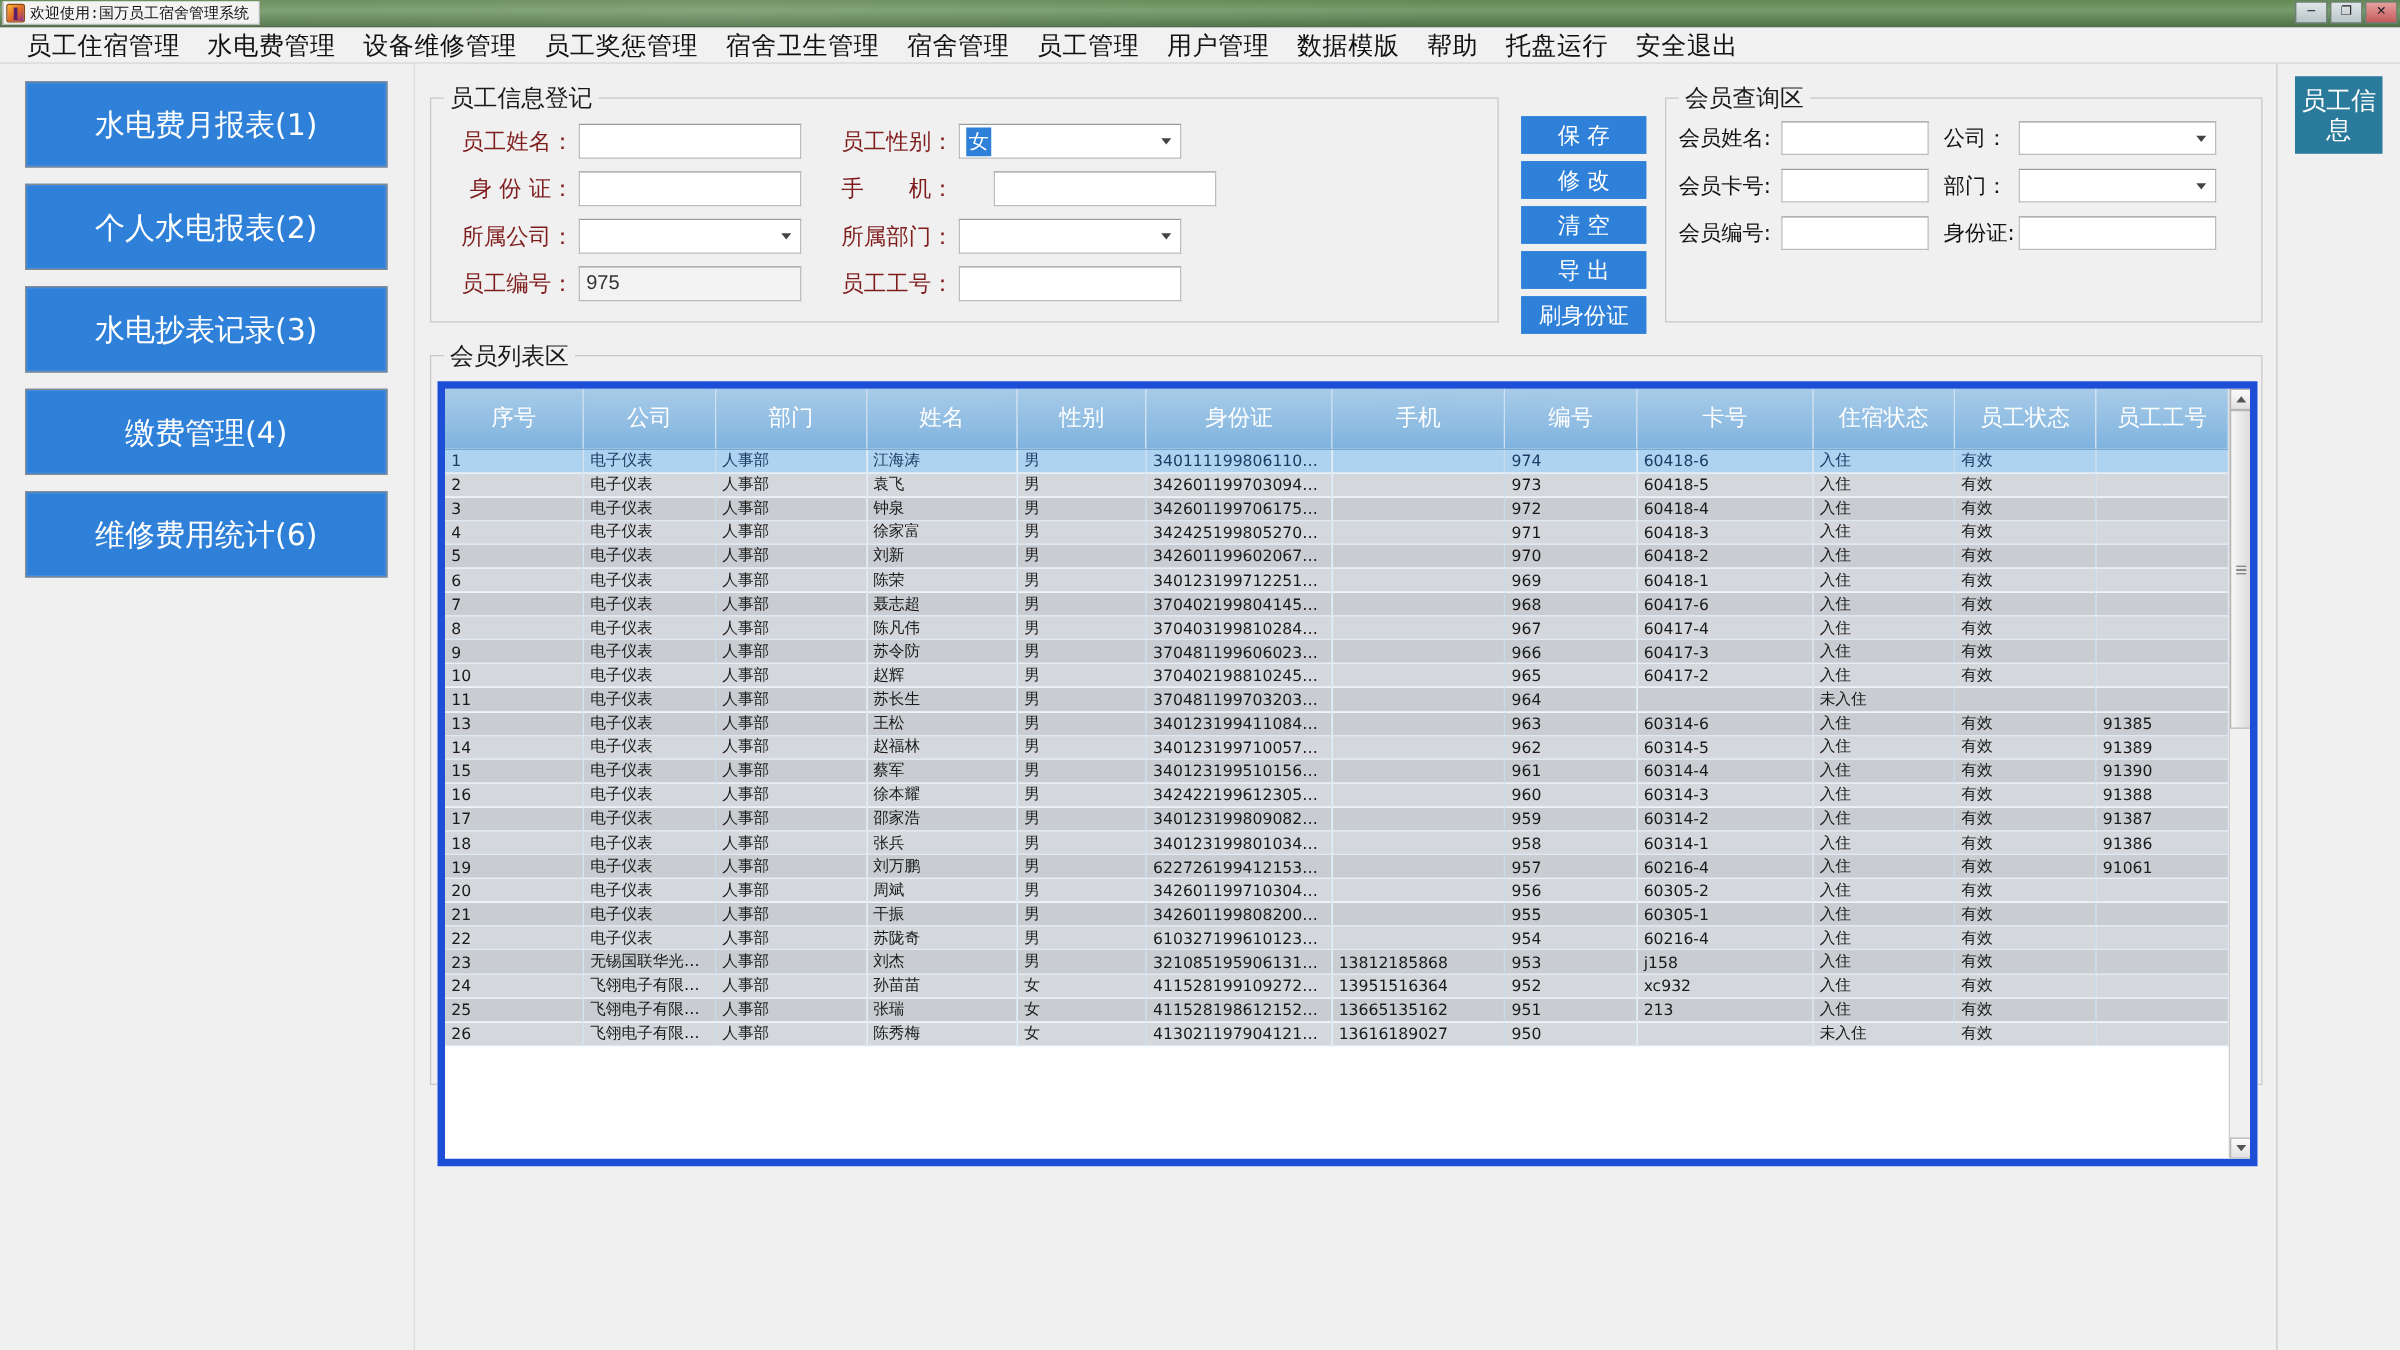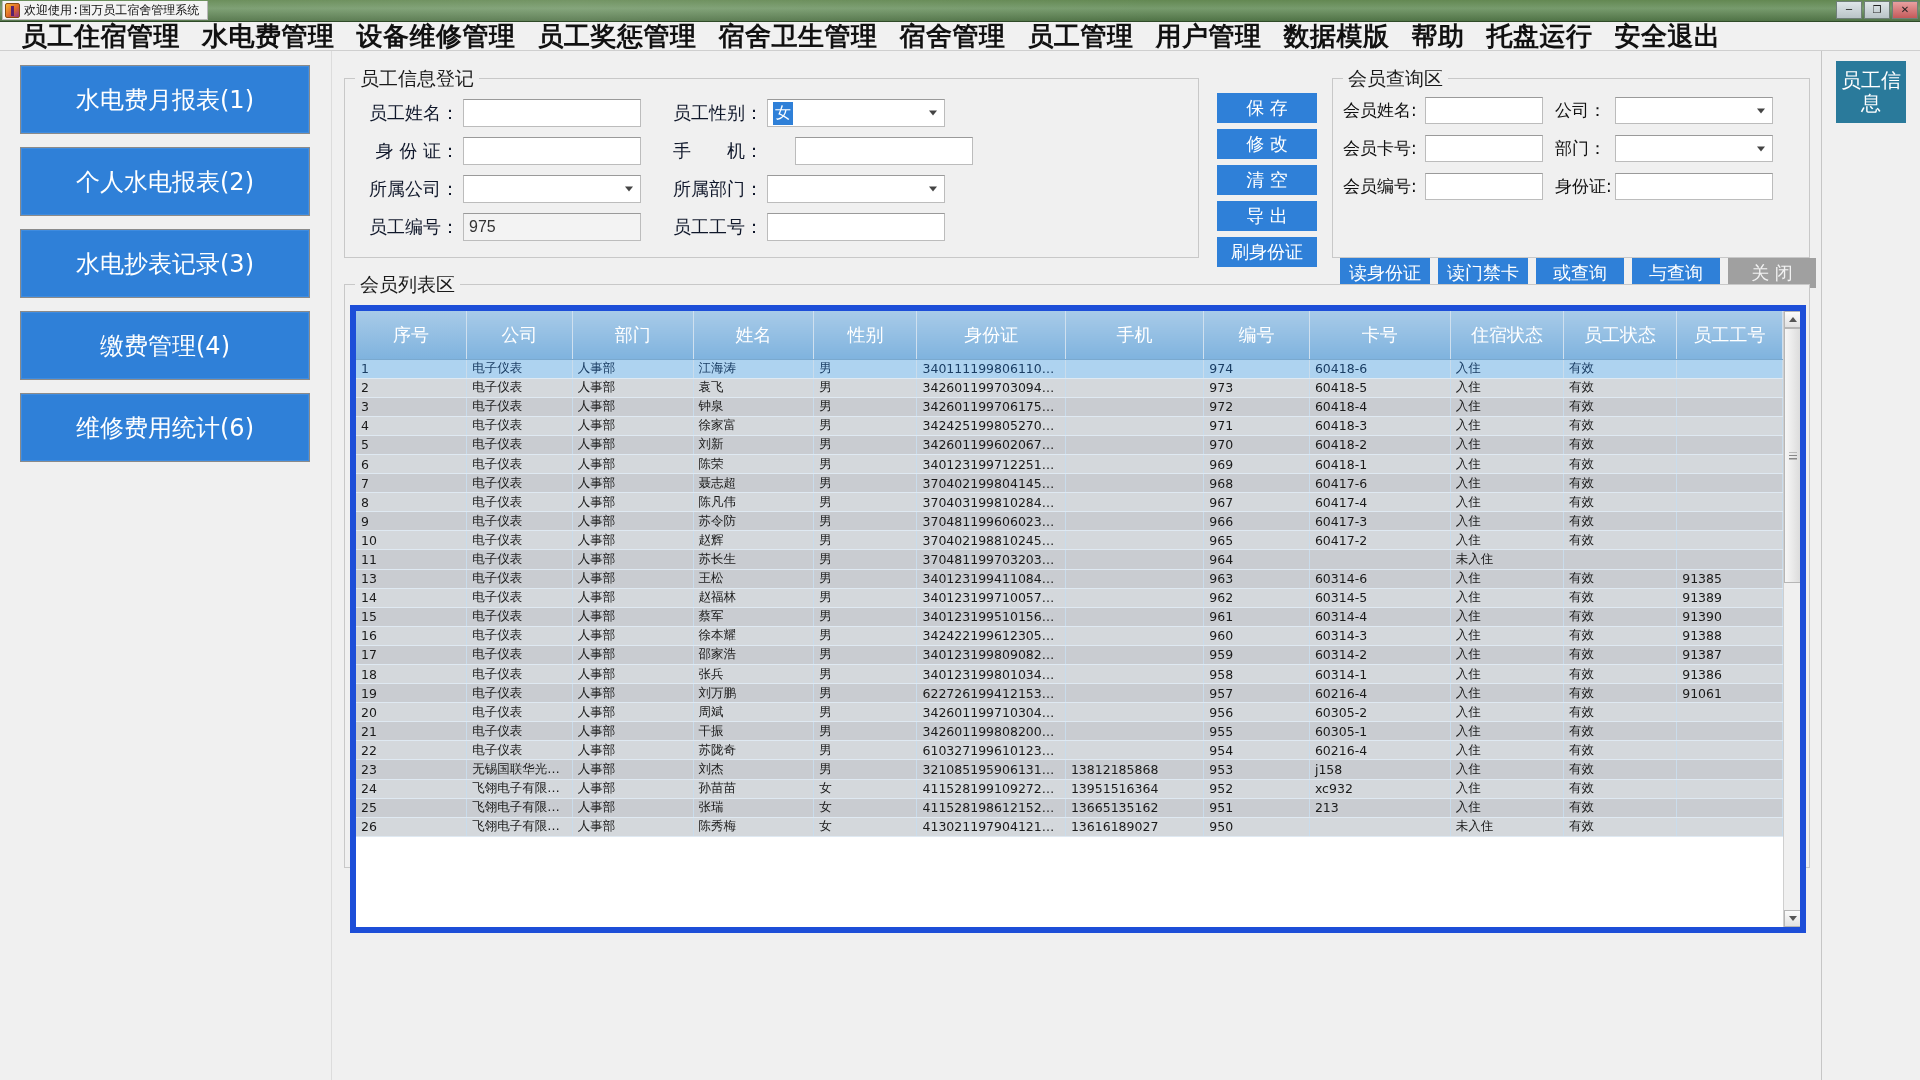--- a/index.html
+++ b/index.html
@@ -71,27 +71,26 @@
   
   .menubar {
     position: absolute; top: 22px; left: 0;
     width: 1920px; height: 29px;
     background: #f1f1f1;
     border-bottom: 1px solid #cfcfcf;
     display: flex; align-items: center;
     padding-left: 10px;
   }
   .menu-item {
-    font-size: 26px;
+    font-size: 20px;
     color: #111;
     padding: 2px 11px;
     cursor: default;
     white-space: nowrap;
     letter-spacing: 0.5px;
-    font-weight: bold;
   }
 
   
   .sidebar {
     position: absolute; top: 51px; left: 0;
     width: 372px; height: 1029px;
     background: #f0f0f0;
     border-right: 1px solid #c6c6c6;
     padding: 14px 0 0 20px;
   }
@@ -129,21 +128,21 @@
     white-space: nowrap;
   }
 
   
   #reg-group {
     left: 12px; top: 27px;
     width: 855px; height: 180px;
   }
   .frow { position: absolute; display: flex; align-items: center; }
   .flabel {
-    font-size: 18px; color: #0f172a;
+    font-size: 18px; color: #7f1d1d;
     text-align: right;
     white-space: nowrap;
   }
   .finput {
     height: 28px;
     background: #ffffff;
     border: 1px solid #bcbcbc;
     border-top-color: #9a9a9a;
     font-size: 16px;
     color: #222;
@@ -477,27 +476,20 @@
       <div class="frow" style="left:10px; top:94px;">
         <span class="qlabel" style="width:78px;">会员编号:</span>
         <span class="qinput" style="width:118px; margin-left:4px;"></span>
       </div>
       <div class="frow" style="left:222px; top:94px;">
         <span class="qlabel" style="width:56px;">身份证:</span>
         <span class="qinput" style="width:158px; margin-left:4px;"></span>
       </div>
     </div>
 
-    <div class="qbtn-row">
-      <div class="qbtn">读身份证</div>
-      <div class="qbtn">读门禁卡</div>
-      <div class="qbtn">或查询</div>
-      <div class="qbtn">与查询</div>
-      <div class="qbtn disabled">关 闭</div>
-    </div>
 
     <div class="groupbox" id="list-group">
       <div class="gb-title">会员列表区</div>
 
       <div class="grid-wrap">
         <div class="grid-scrollarea">
           <table class="grid">
             <colgroup>
               <col style="width:88px">
                 <col style="width:84px">

